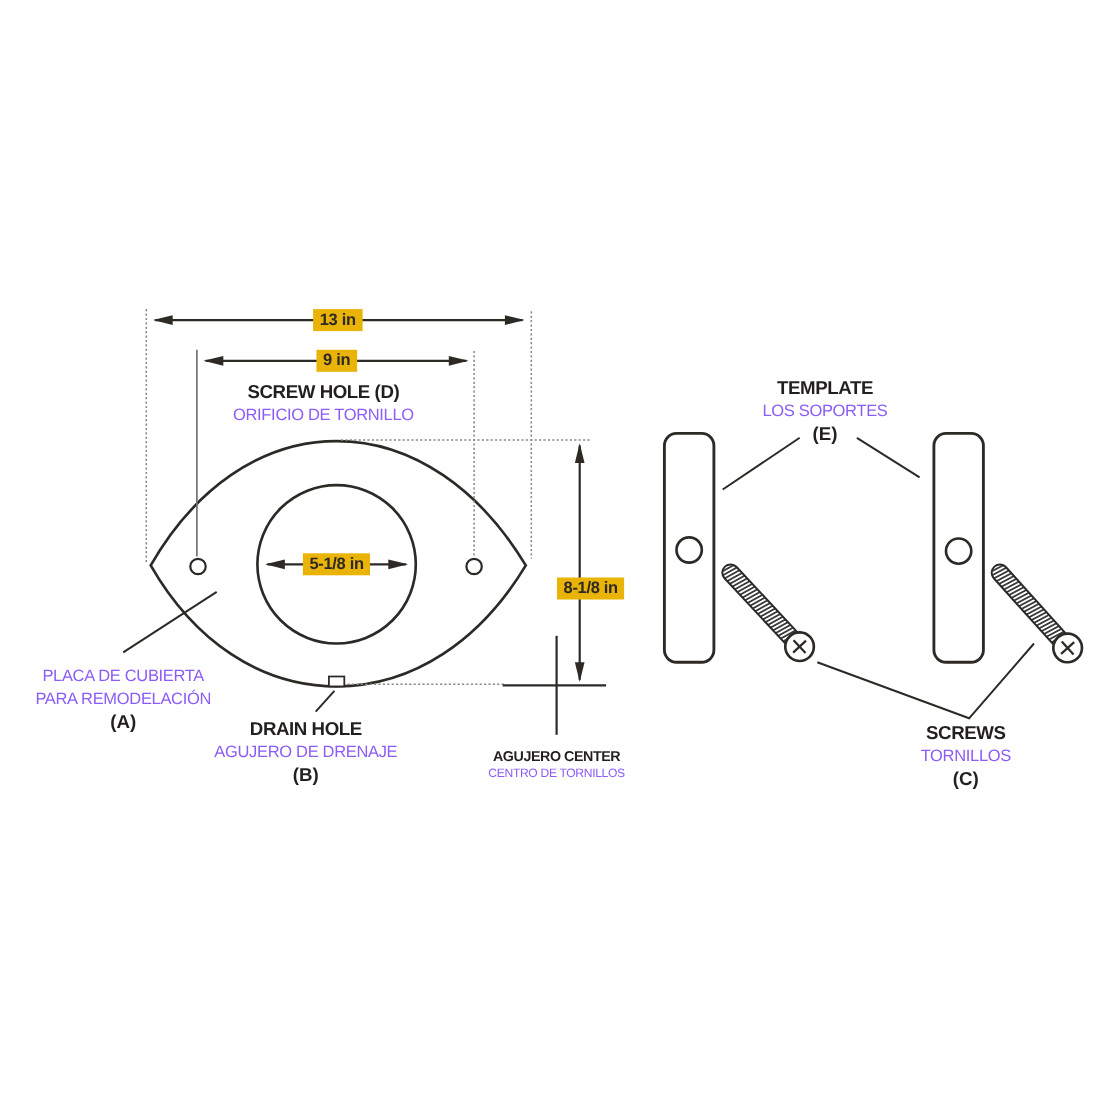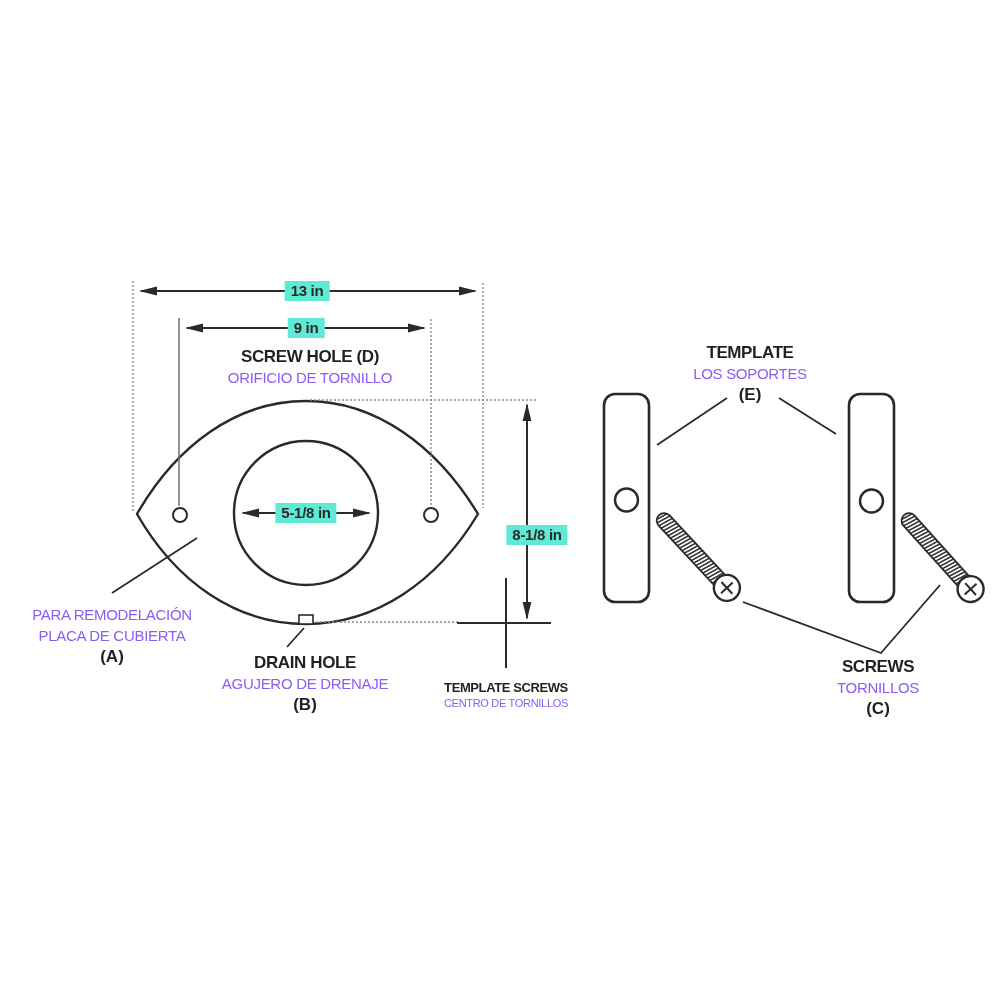--- a/index.html
+++ b/index.html
@@ -36,21 +36,21 @@
     display:block;
     font-weight:bold;
     font-size:17px;
     color:#231f20;
   }
   .small .en{font-size:13px;line-height:16px;}
   .small .es{font-size:11px;line-height:14px;}
   .dim{
     position:absolute;
     transform:translateX(-50%);
-    background:#5eead4;
+    background:#eab308;
     padding:0 6px;
     font-weight:bold;
     font-size:15px;
     color:#2d2a26;
     letter-spacing:-0.3px;
     line-height:20px;
   }
 </style>
 </head>
 <body>
@@ -141,39 +141,39 @@
   </svg>
 
   <div class="dim" style="left:307px;top:281px;">13 in</div>
 
   <div class="dim" style="left:306px;top:318px;">9 in</div>
 
   <div class="dim" style="left:306px;top:503px;">5-1/8 in</div>
 
   <div class="dim" style="left:537px;top:502px;margin-top:23px;">8-1/8 in</div>
 
-  <div class="label" style="left:310px;top:346px;">
+  <div class="label" style="left:294px;top:346px;">
     <span class="en">SCREW HOLE (D)</span>
     <span class="es">ORIFICIO DE TORNILLO</span>
   </div>
 
   <div class="label" style="left:112px;top:604px;">
+    <span class="es">PLACA DE CUBIERTA</span>
     <span class="es">PARA REMODELACIÓN</span>
-    <span class="es">PLACA DE CUBIERTA</span>
     <span class="key">(A)</span>
   </div>
 
-  <div class="label" style="left:278px;top:652px;margin-left:27px;">
+  <div class="label" style="left:278px;top:652px;">
     <span class="en">DRAIN HOLE</span>
     <span class="es">AGUJERO DE DRENAJE</span>
     <span class="key">(B)</span>
   </div>
 
   <div class="label small" style="left:506px;top:680px;">
-    <span class="en">TEMPLATE SCREWS</span>
+    <span class="en">AGUJERO CENTER</span>
     <span class="es">CENTRO DE TORNILLOS</span>
   </div>
 
   <div class="label" style="left:750px;top:342px;">
     <span class="en">TEMPLATE</span>
     <span class="es">LOS SOPORTES</span>
     <span class="key">(E)</span>
   </div>
 
   <div class="label" style="left:878px;top:656px;">

